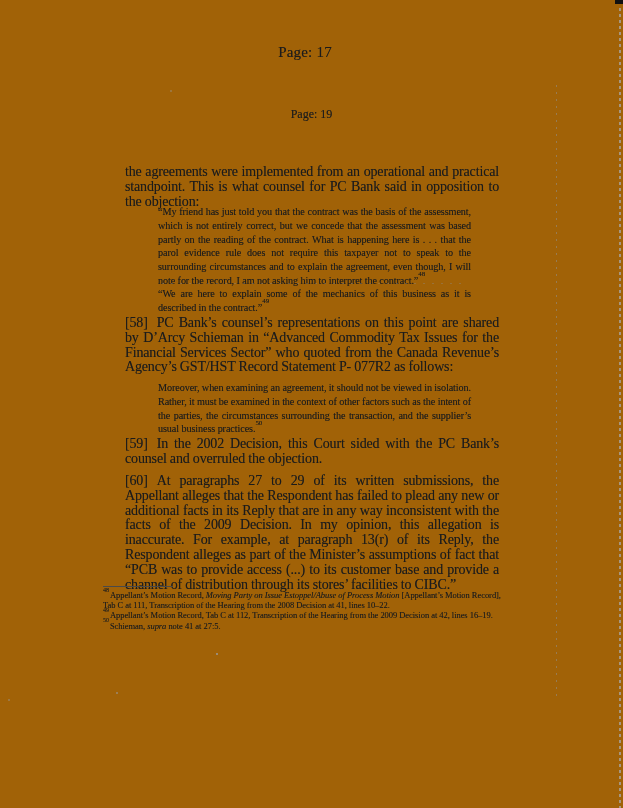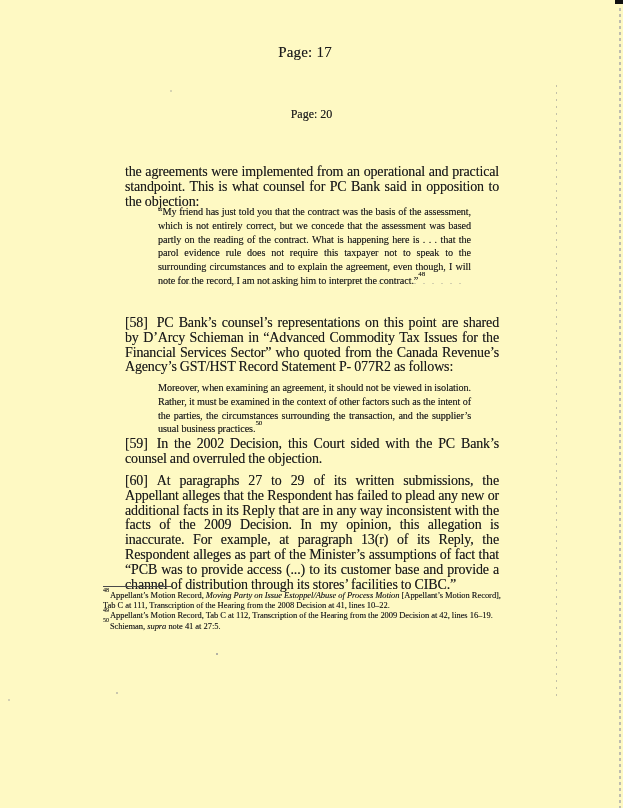--- a/index.html
+++ b/index.html
@@ -4,21 +4,21 @@
 <style>
   * { margin: 0; padding: 0; box-sizing: border-box; }
   html, body { width: 623px; height: 808px; background: #ffffff; overflow: hidden; }
   body {
     font-family: "Liberation Serif", "DejaVu Serif", serif;
     color: #1b1b1b;
     position: relative;
   }
   .page {
     position: absolute; left: 0; top: 0; width: 623px; height: 808px;
-    background: #fef9c3;
+    background: #a16207;
   }
   .txt { text-shadow: 0 0 0.35px rgba(40,40,40,0.55); }
 
   .page17-label {
     position: absolute; top: 44px; left: 0; width: 610px;
     text-align: center; font-size: 15px; letter-spacing: 0.2px;
   }
   .page18-label {
     position: absolute; top: 107px; left: 0; width: 623px;
     text-align: center; font-size: 12px;
@@ -75,26 +75,27 @@
   .speck-3 { left: 8px;   top: 699px; opacity: 0.55; }
   .speck-4 { left: 170px; top: 90px;  opacity: 0.5; }
 </style>
 </head>
 <body>
 
 <div class="page">
 
   <div class="page17-label txt">Page: 17</div>
 
-  <div class="page18-label txt">Page: 20</div>
+  <div class="page18-label txt">Page: 19</div>
 
   <p class="body-par txt" style="top:165px;">the agreements were implemented from an operational and practical standpoint. This is what counsel for PC Bank said in opposition to the objection:</p>
 
   <p class="quote txt" style="top:205px;"><span>“My friend has just told you that the contract was the basis of the assessment, which is not entirely correct, but we concede that the assessment was based partly on the reading of the contract. What is happening here is . . . that the parol evidence rule does not require this taxpayer not to speak to the surrounding circumstances and to explain the agreement, even though, I will note for the record, I am not asking him to interpret the contract.”</span><sup>48</sup></p>
 
+  <p class="quote txt" style="top:287px;"><span>“We are here to explain some of the mechanics of this business as it is described in the contract.”</span><sup>49</sup></p>
 
   <p class="body-par txt" style="top:316px;"><span class="pnum">[58]</span><span>PC Bank’s counsel’s representations on this point are shared by D’Arcy Schieman in “Advanced Commodity Tax Issues for the Financial Services Sector” who quoted from the Canada Revenue’s Agency’s GST/HST Record Statement P- 077R2 as follows:</span></p>
 
   <p class="quote txt" style="top:381px;"><span>Moreover, when examining an agreement, it should not be viewed in isolation. Rather, it must be examined in the context of other factors such as the intent of the parties, the circumstances surrounding the transaction, and the supplier’s usual business practices.</span><sup>50</sup></p>
 
   <p class="body-par txt" style="top:437px;"><span class="pnum">[59]</span><span>In the 2002 Decision, this Court sided with the PC Bank’s counsel and overruled the objection.</span></p>
 
   <p class="body-par txt" style="top:474px;"><span class="pnum">[60]</span><span>At paragraphs 27 to 29 of its written submissions, the Appellant alleges that the Respondent has failed to plead any new or additional facts in its Reply that are in any way inconsistent with the facts of the 2009 Decision. In my opinion, this allegation is inaccurate. For example, at paragraph 13(r) of its Reply, the Respondent alleges as part of the Minister’s assumptions of fact that “PCB was to provide access (...) to its customer base and provide a channel of distribution through its stores’ facilities to CIBC.”</span></p>
 
   <div class="fn-sep"></div>

